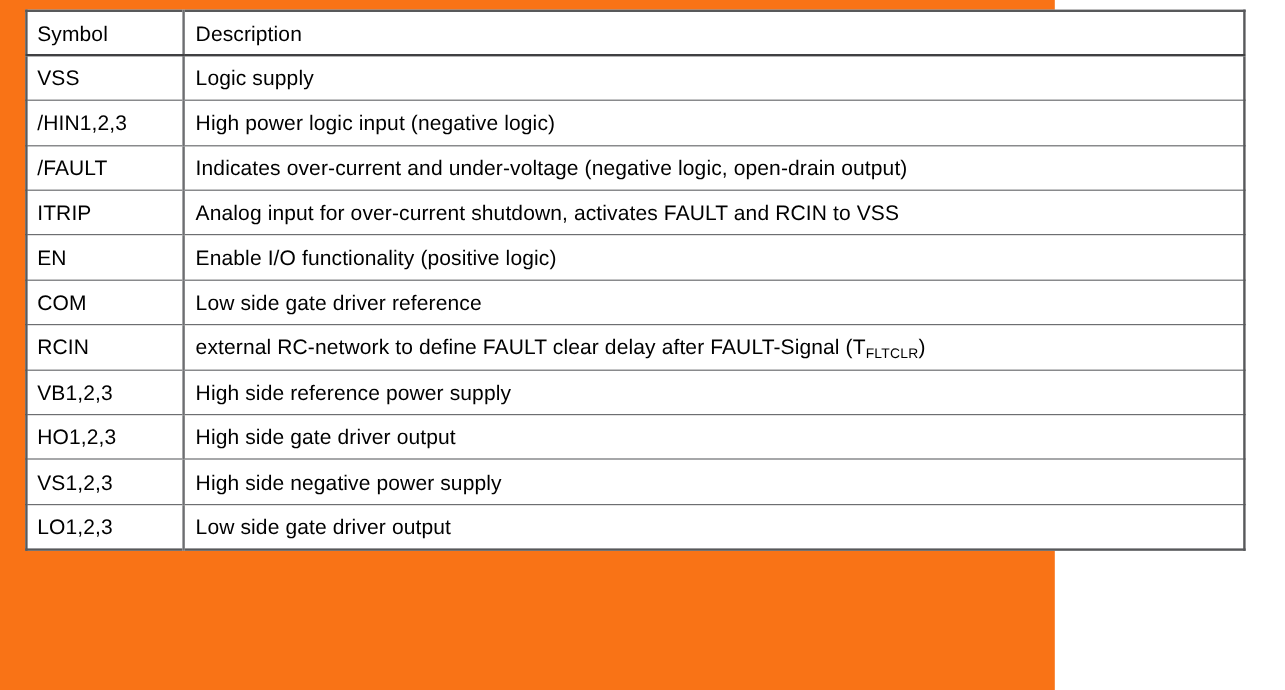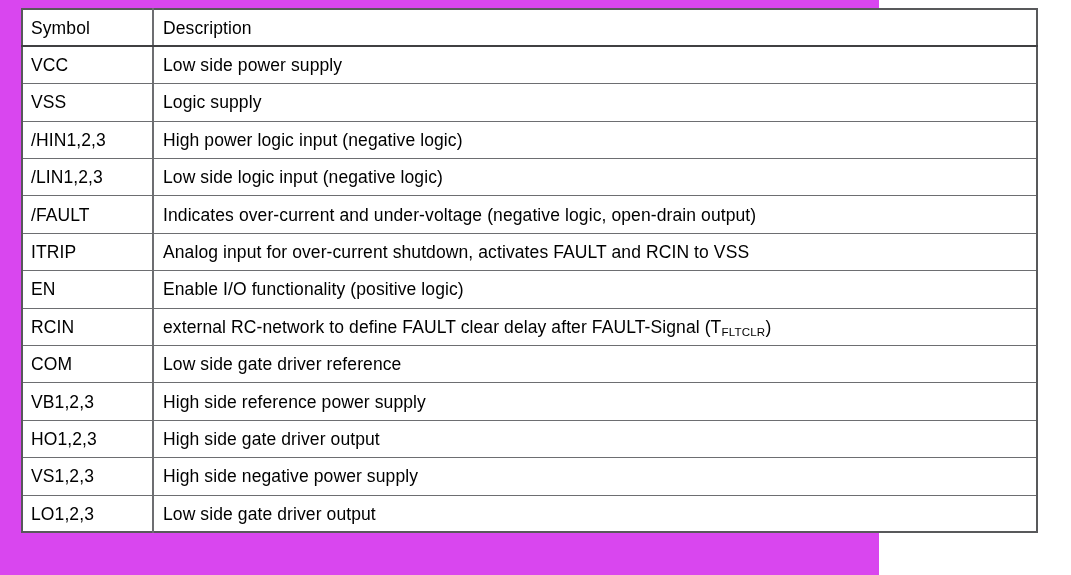--- a/index.html
+++ b/index.html
@@ -12,21 +12,21 @@
     height: 575px;
     overflow: hidden;
     font-family: "Liberation Sans", sans-serif;
     color: #000000;
     -webkit-font-smoothing: antialiased;
   }
   #page {
     position: relative;
     width: 879px;
     height: 575px;
-    background: #d946ef;
+    background: #f97316;
   }
   .pin-table {
     position: absolute;
     left: 21px;
     top: 8px;
     width: 1015px;
     border-collapse: collapse;
     table-layout: fixed;
     background: #ffffff;
     border: 2px solid #58595b;
@@ -77,54 +77,46 @@
       <col class="col-symbol">
       <col class="col-desc">
     </colgroup>
     <tbody>
       <tr class="header-row">
         <td class="sym">Symbol</td>
         <td class="desc">Description</td>
       </tr>
 
       <tr>
-        <td class="sym">VCC</td>
-        <td class="desc">Low side power supply</td>
-      </tr>
-      <tr>
         <td class="sym">VSS</td>
         <td class="desc">Logic supply</td>
       </tr>
       <tr>
         <td class="sym">/HIN1,2,3</td>
         <td class="desc">High power logic input (negative logic)</td>
-      </tr>
-      <tr>
-        <td class="sym">/LIN1,2,3</td>
-        <td class="desc">Low side logic input (negative logic)</td>
       </tr>
       <tr>
         <td class="sym">/FAULT</td>
         <td class="desc">Indicates over-current and under-voltage (negative logic, open-drain output)</td>
       </tr>
       <tr>
         <td class="sym">ITRIP</td>
         <td class="desc">Analog input for over-current shutdown, activates FAULT and RCIN to VSS</td>
       </tr>
       <tr>
         <td class="sym">EN</td>
         <td class="desc">Enable I/O functionality (positive logic)</td>
       </tr>
       <tr>
+        <td class="sym">COM</td>
+        <td class="desc">Low side gate driver reference</td>
+      </tr>
+      <tr>
         <td class="sym">RCIN</td>
         <td class="desc"><span>external RC-network to define FAULT clear delay after FAULT-Signal (T</span><sub>FLTCLR</sub><span>)</span></td>
-      </tr>
-      <tr>
-        <td class="sym">COM</td>
-        <td class="desc">Low side gate driver reference</td>
       </tr>
       <tr>
         <td class="sym">VB1,2,3</td>
         <td class="desc">High side reference power supply</td>
       </tr>
       <tr>
         <td class="sym">HO1,2,3</td>
         <td class="desc">High side gate driver output</td>
       </tr>
       <tr>

